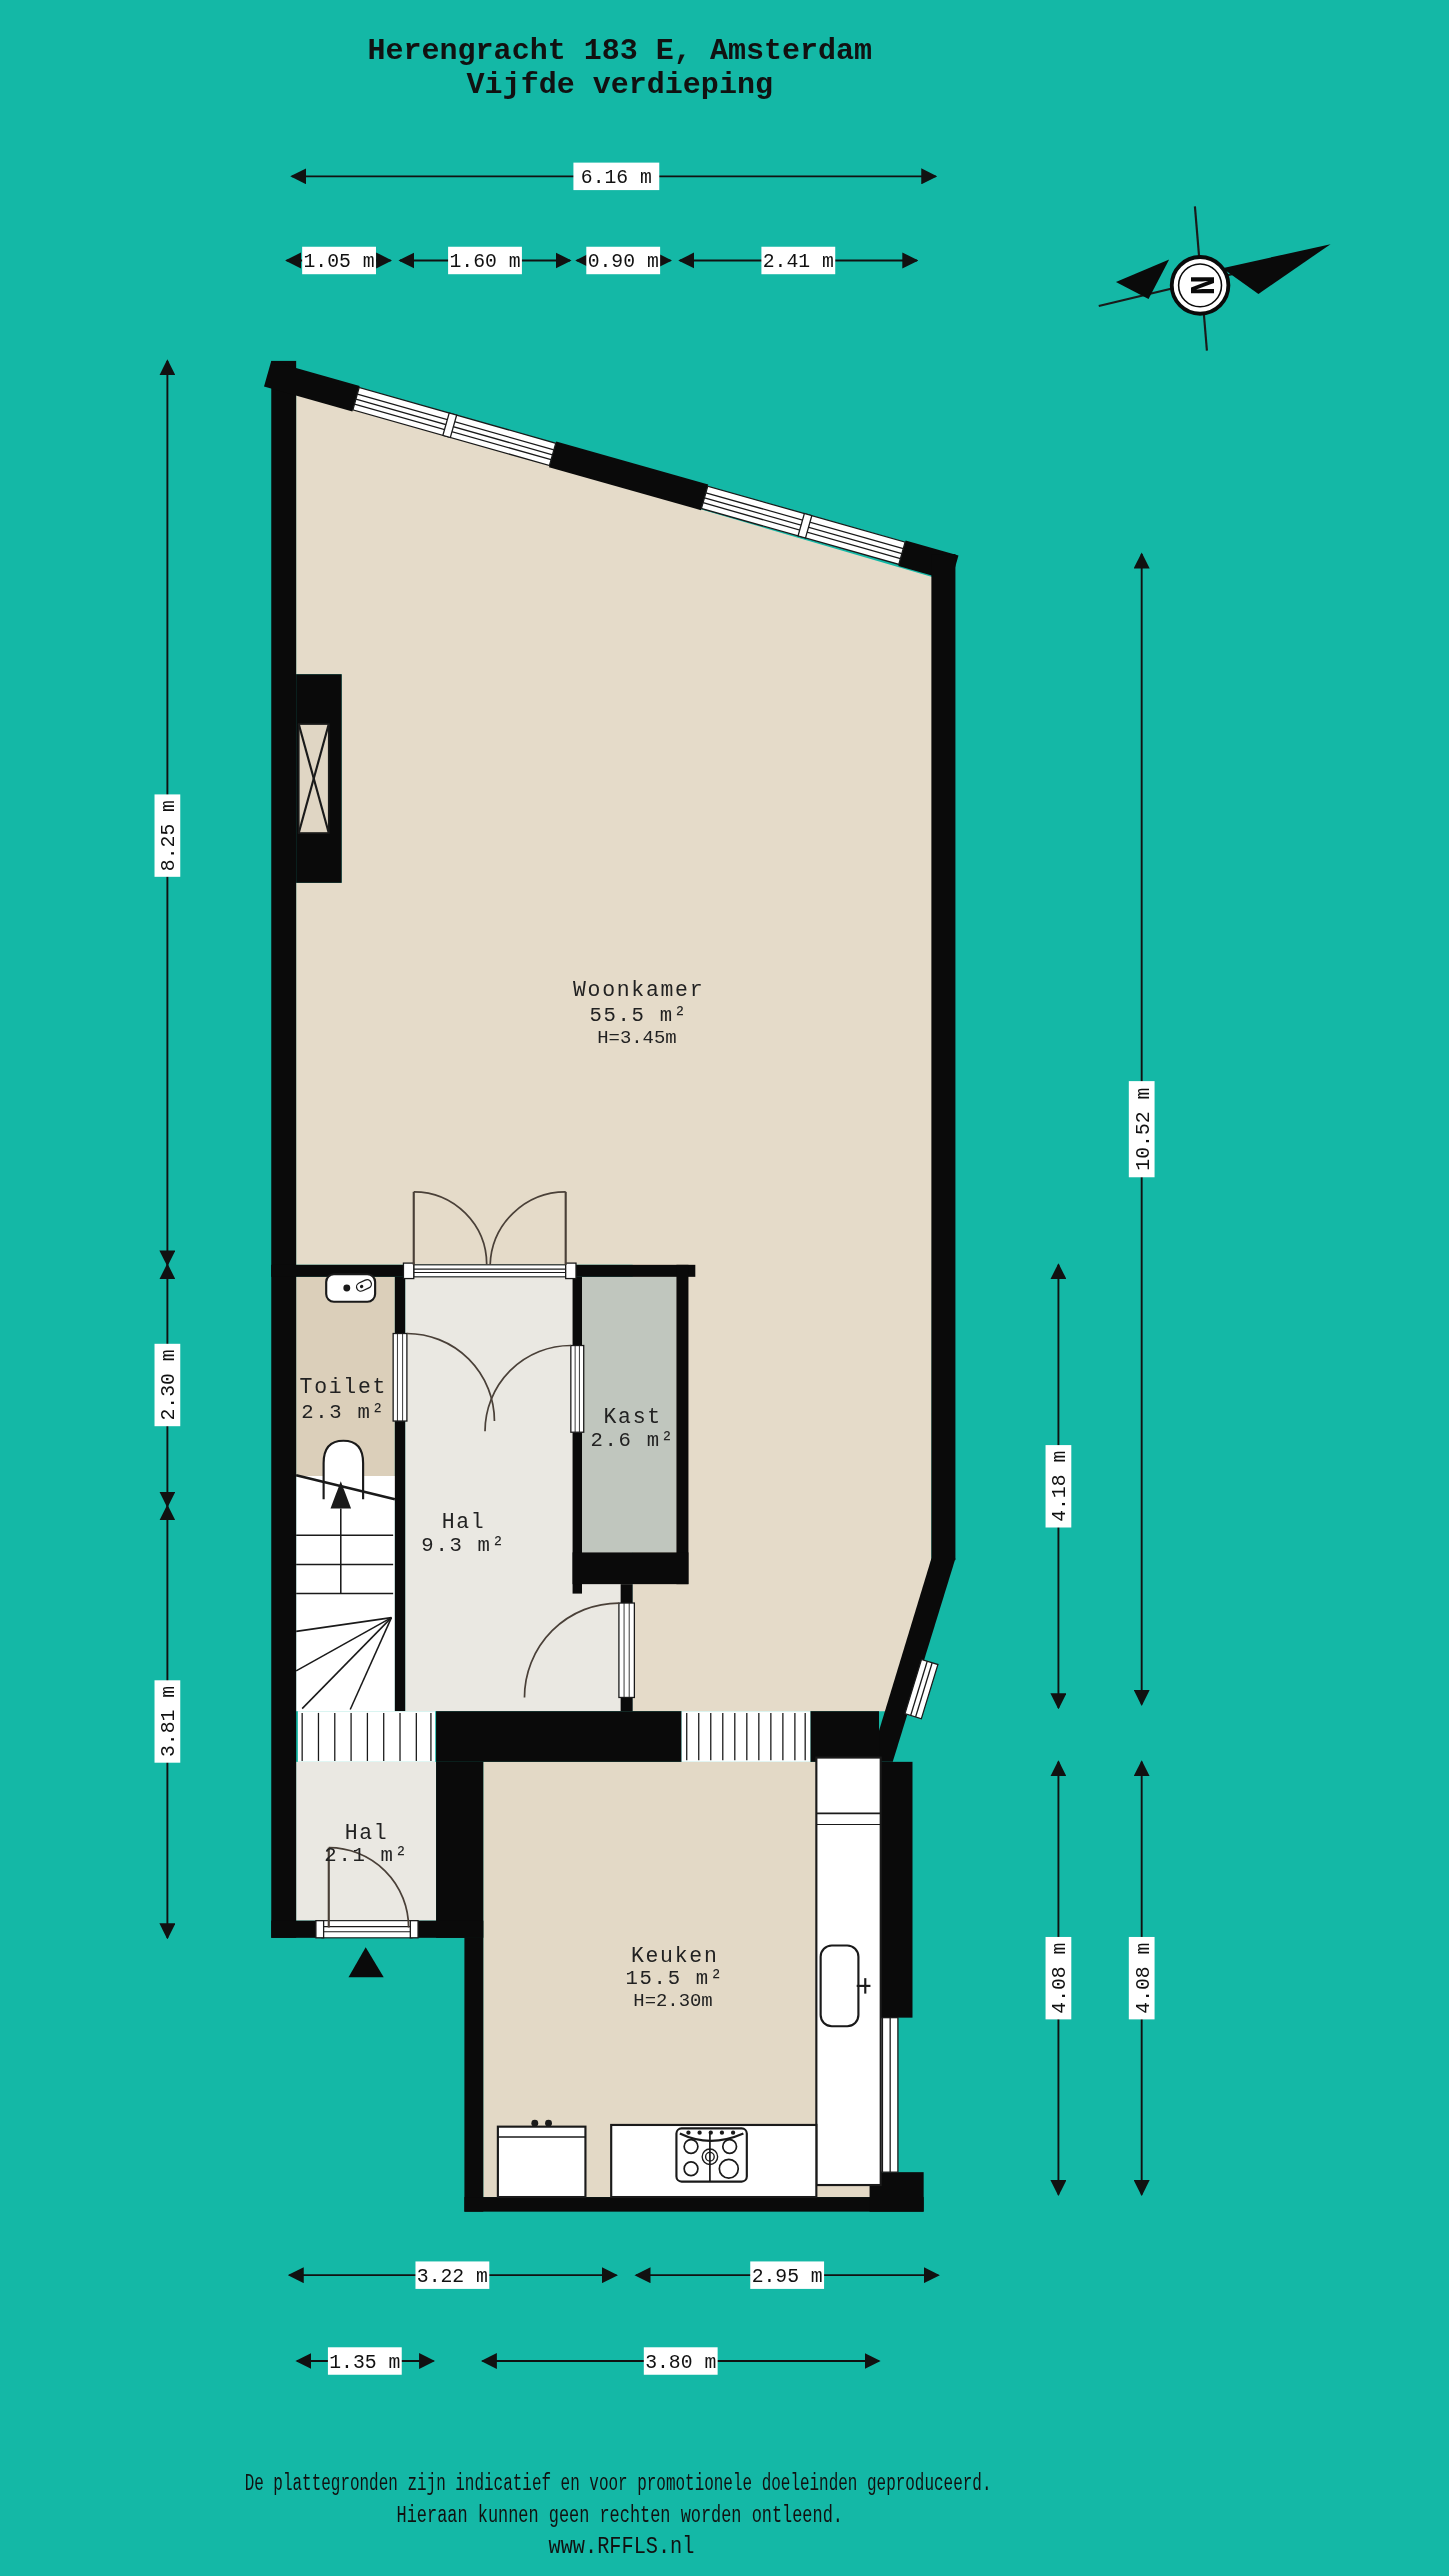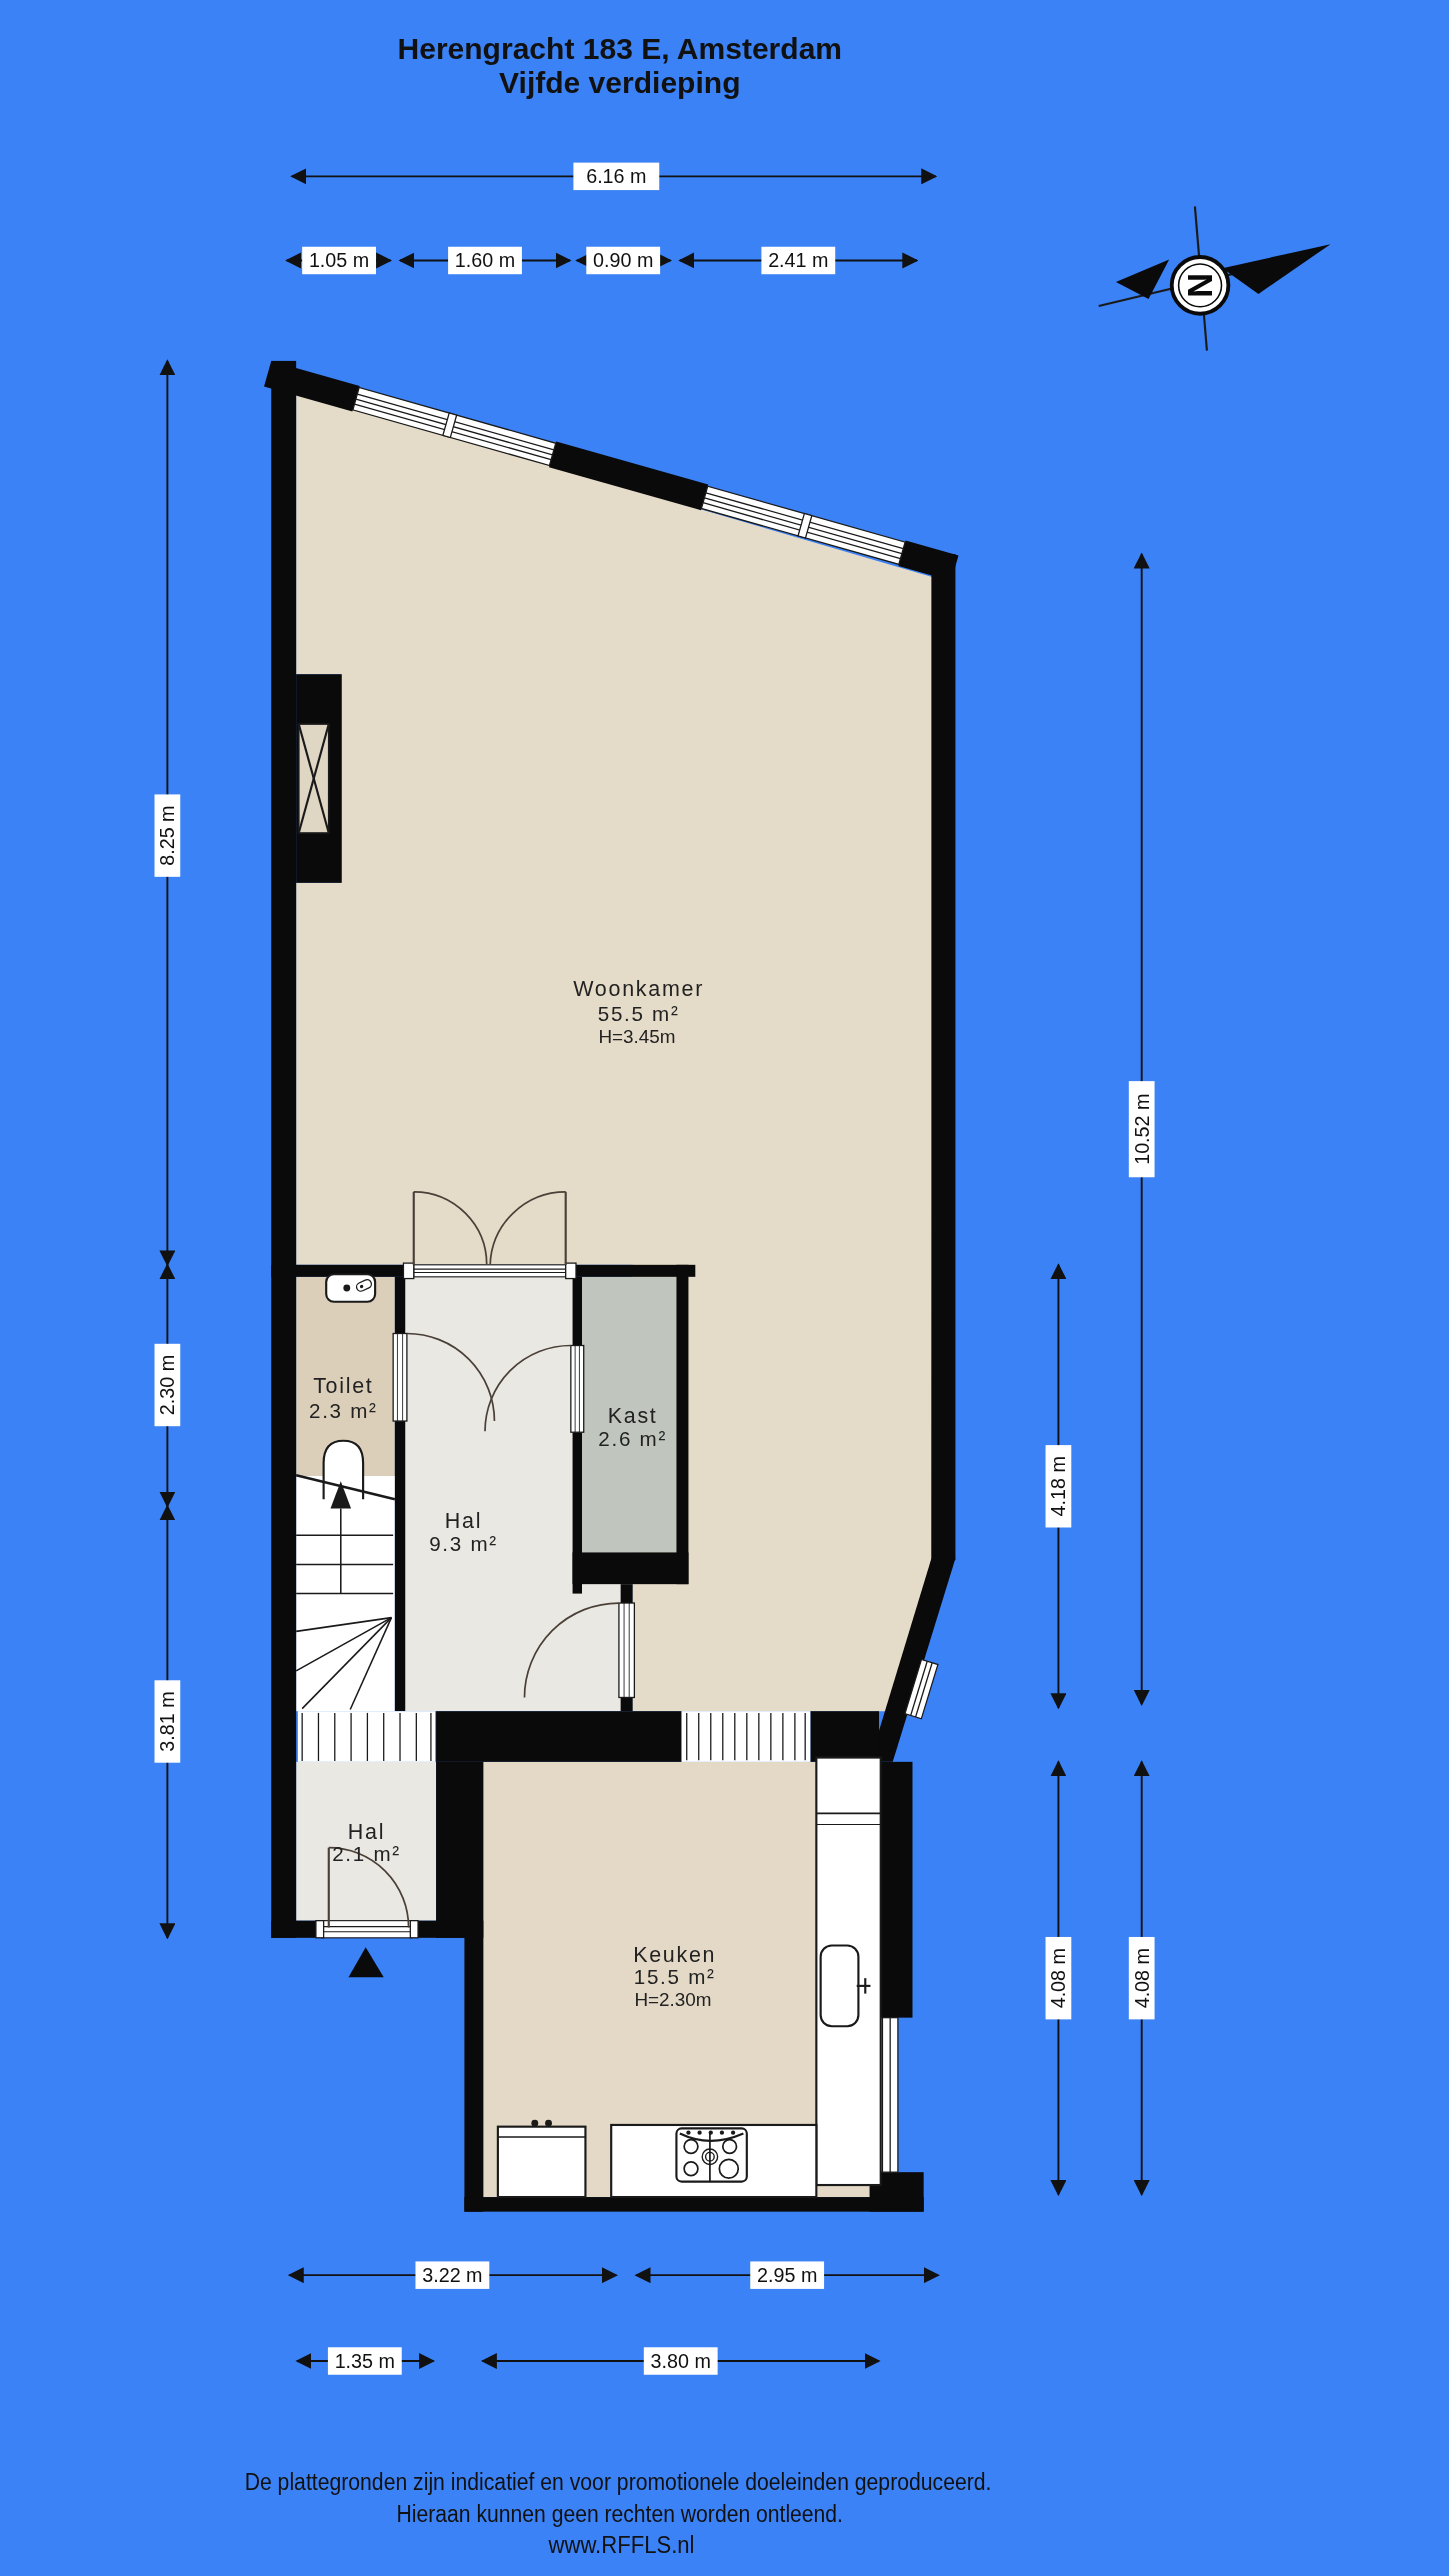--- a/index.html
+++ b/index.html
@@ -1,17 +1,17 @@
 <!DOCTYPE html>
 <html style="font-size:13.7px"><head>
 <meta charset="utf-8">
 <style>
   html,body{margin:0;padding:0;background:#ffffff;}
-  .page{position:relative;width:1449px;height:2576px;background:#3b82f6;
-        font-family:Liberation Sans, sans-serif;}
+  .page{position:relative;width:1449px;height:2576px;background:#14b8a6;
+        font-family:Liberation Mono, monospace;}
   svg{display:block;}
   .wall{fill:#0a0a0a;stroke:none;}
   .fixture{fill:#ffffff;stroke:#1a1a1a;stroke-width:2.5;}
   .doorarc{stroke:#4a4038;stroke-width:2;fill:none;}
   .doorleaf{stroke:#4a4038;stroke-width:2.5;fill:none;}
   .jamb{fill:#ffffff;stroke:#1a1a1a;stroke-width:1.5;}
   .dimline{stroke:#111111;stroke-width:2.2;fill:none;}
   .dimbox{fill:#ffffff;}
   .dimtext{font-size:23px;fill:#111111;text-anchor:middle;}
   .title1{font-size:35px;font-weight:bold;fill:#111111;text-anchor:middle;}

